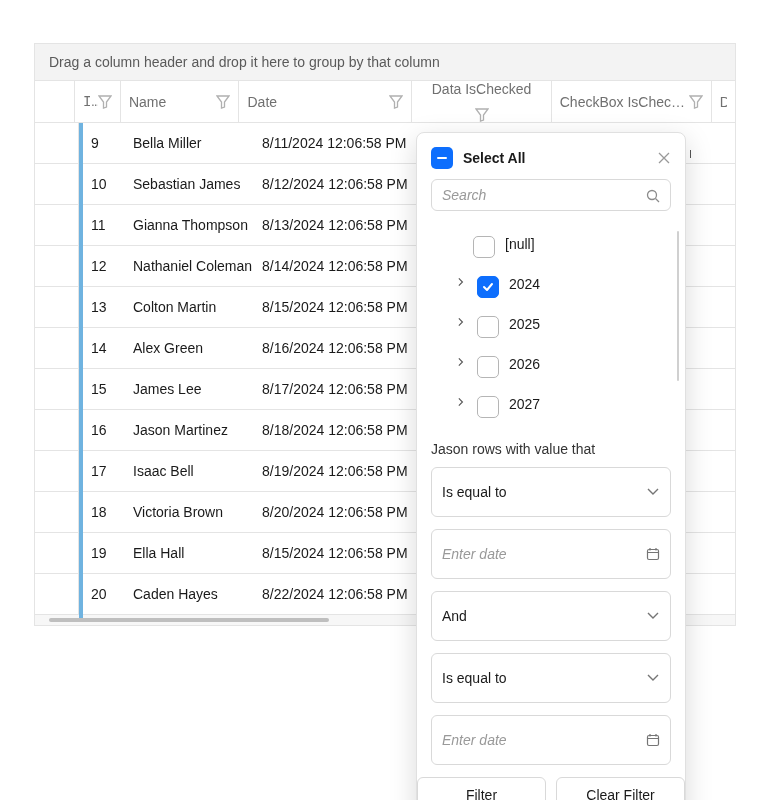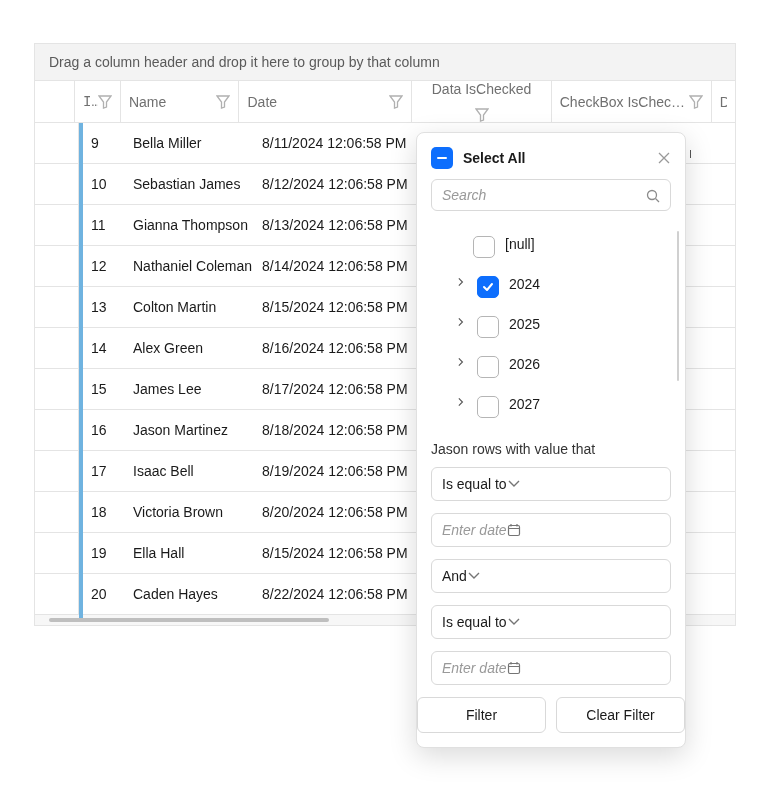--- a/index.html
+++ b/index.html
@@ -178,24 +178,25 @@
       border-color: #0d6efd;
     }
     .checkmark { width: 12px; height: 12px; }
     .tree-label { font-size: 14px; color: #1a1a1a; }
     .condition-section { padding: 6px 14px 0 14px; }
     .condition-title { font-size: 14px; color: #333; margin-bottom: 10px; }
     .combo, .date-input {
       width: 100%;
       border: 1px solid #d9d9d9;
       border-radius: 6px;
-      padding: 8px 10px;
+      padding: 16px 10px;
       font-size: 14px;
       display: flex;
       align-items: center;
+      justify-content: space-between;
       margin-bottom: 12px;
       cursor: pointer;
       background: #fff;
     }
     .combo .chev, .date-input .cal { width: 14px; height: 14px; opacity: 0.6; }
     .date-input .placeholder { color: #999; font-style: italic; }
     .button-row { display: flex; gap: 10px; padding: 0 0; }
     .btn {
       flex: 1;
       border: 1px solid #d9d9d9;

